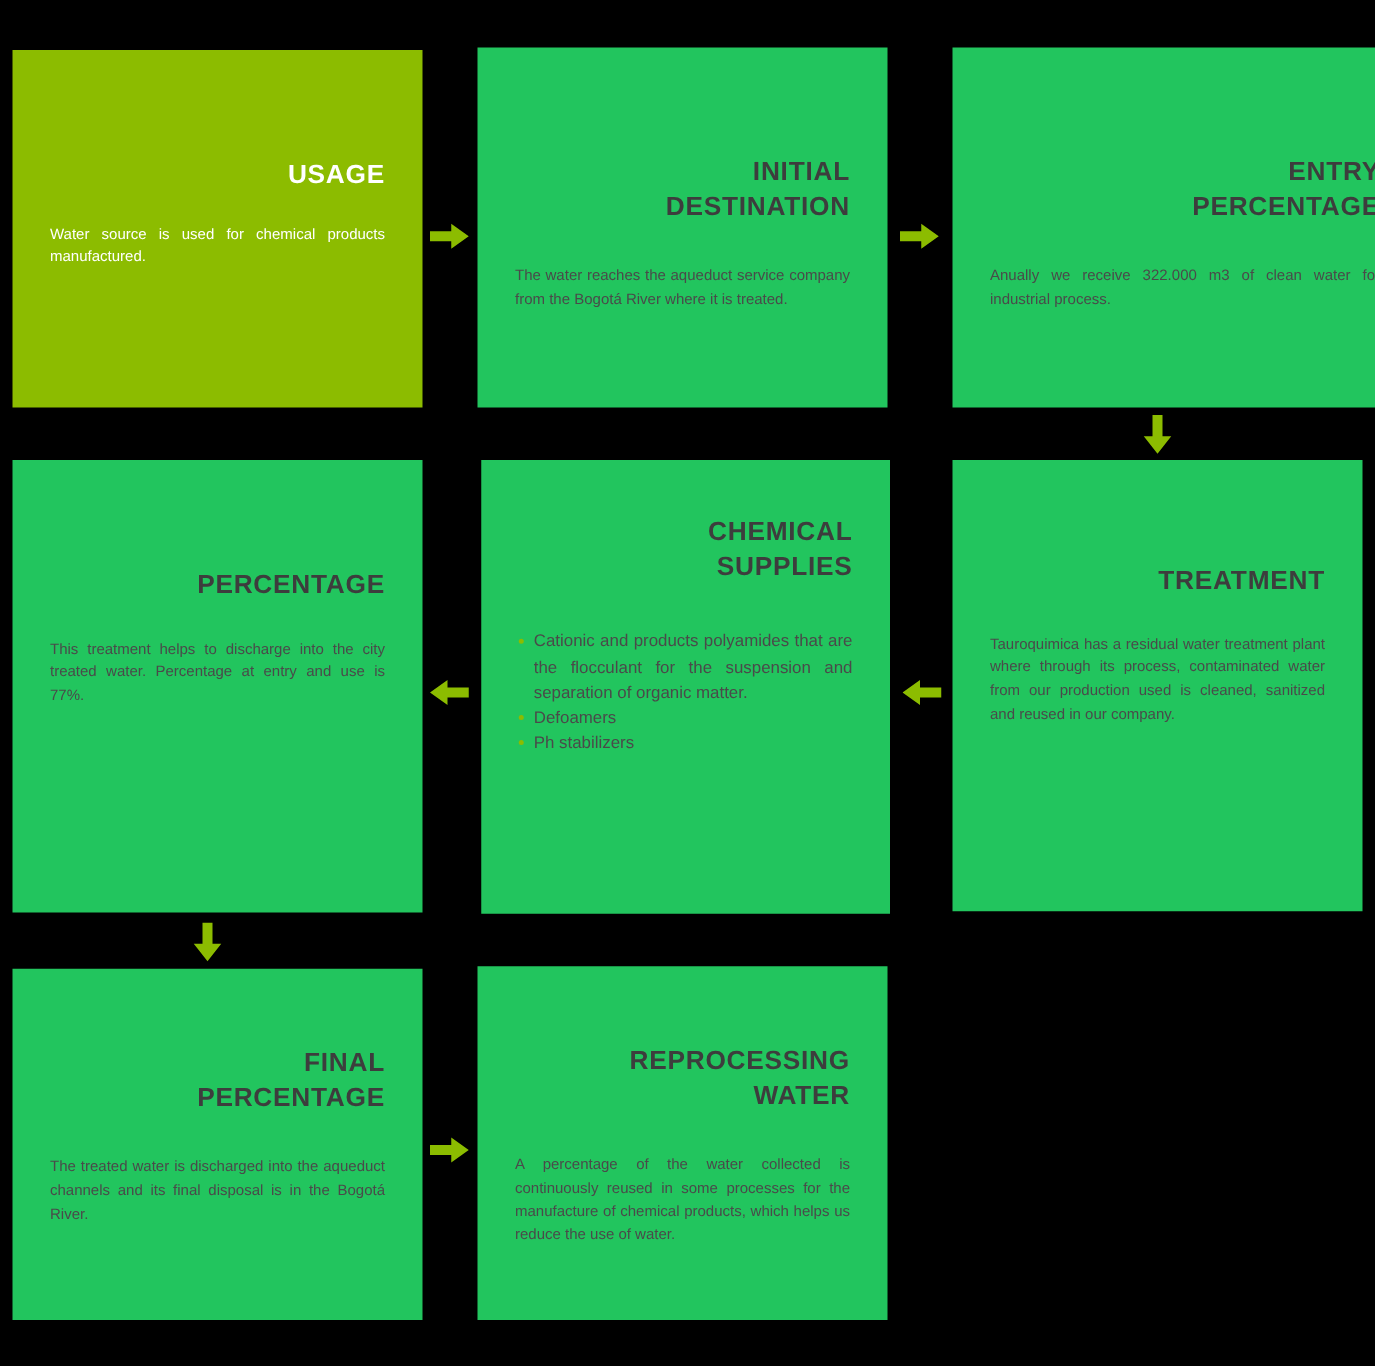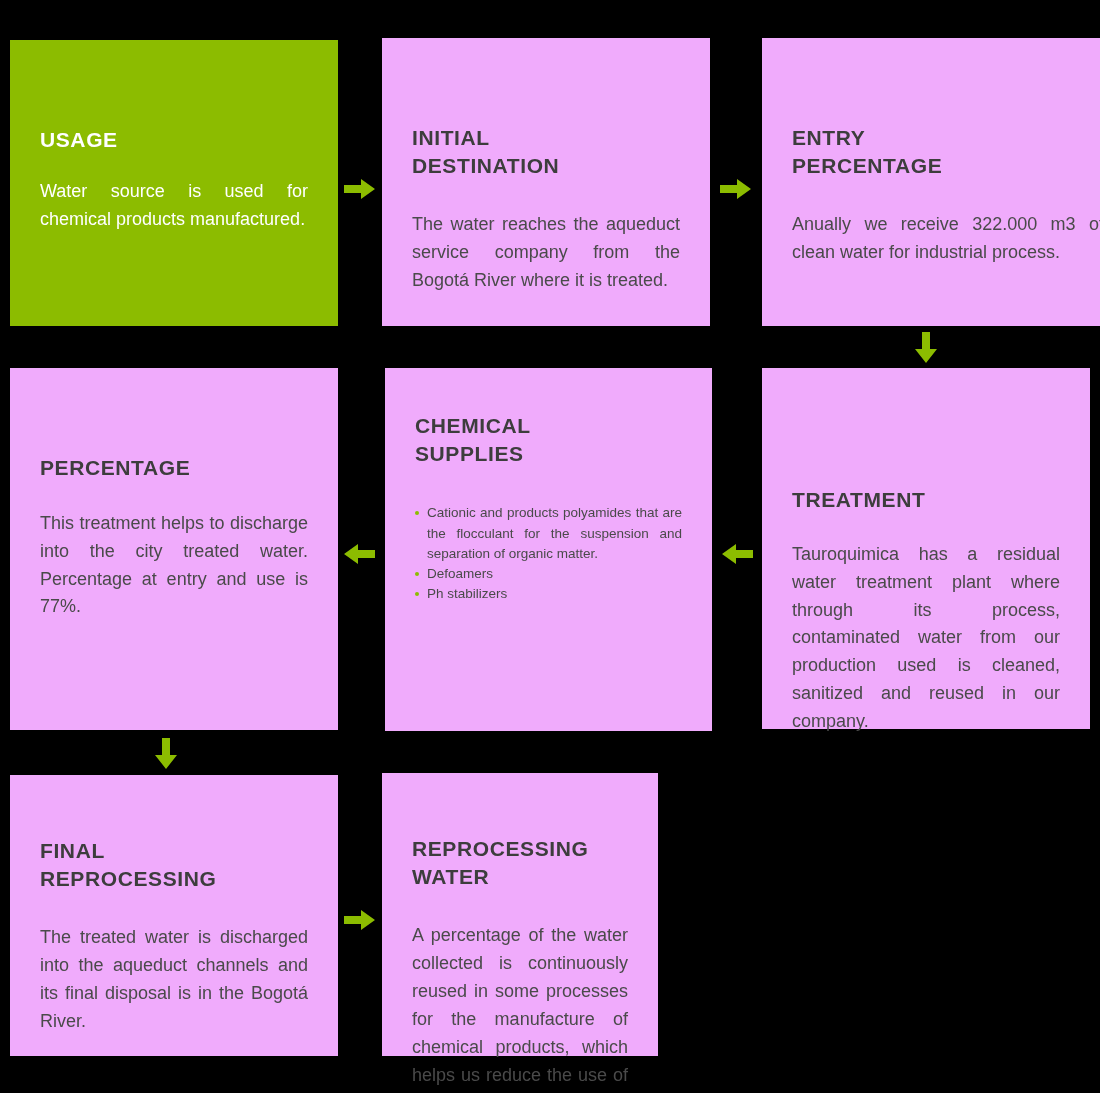--- a/index.html
+++ b/index.html
@@ -19,42 +19,42 @@
   .stage {
     position: relative;
     width: 1100px;
     height: 1093px;
     background: #000000;
   }
 
   
   .card {
     position: absolute;
-    background: #f0abfc;
+    background: #22c55e;
     padding: 0 30px;
   }
   .card.accent {
     background: #8cbc00;
   }
 
   .card-title {
     font-size: 21px;
     font-weight: bold;
     letter-spacing: 0.6px;
     color: #3d3d3d;
-    text-align: left;
+    text-align: right;
     line-height: 1.32;
     white-space: pre-line;
   }
   .card.accent .card-title {
     color: #ffffff;
   }
 
   .card-body {
-    font-size: 18px;
+    font-size: 12px;
     line-height: 1.55;
     color: #4a4a4a;
     text-align: justify;
     text-justify: inter-word;
   }
   .card.accent .card-body {
     color: #ffffff;
   }
 
   
@@ -88,39 +88,39 @@
   .arrow svg { display: block; }
 
   
   #card-usage            { left: 10px;  top: 40px;  width: 328px; height: 286px; }
   #card-initial          { left: 382px; top: 38px;  width: 328px; height: 288px; }
   #card-entry            { left: 762px; top: 38px;  width: 372px; height: 288px; }
   #card-percentage       { left: 10px;  top: 368px; width: 328px; height: 362px; }
   #card-chemical         { left: 385px; top: 368px; width: 327px; height: 363px; }
   #card-treatment        { left: 762px; top: 368px; width: 328px; height: 361px; }
   #card-final            { left: 10px;  top: 775px; width: 328px; height: 281px; }
-  #card-reprocessing     { left: 382px; top: 773px; width: 276px; height: 283px; }
+  #card-reprocessing     { left: 382px; top: 773px; width: 328px; height: 283px; }
 
   
   #card-usage .card-title        { margin-top: 86px; }
   #card-usage .card-body         { margin-top: 24px; }
 
   #card-initial .card-title      { margin-top: 86px; }
   #card-initial .card-body       { margin-top: 32px; }
 
   #card-entry .card-title        { margin-top: 86px; }
   #card-entry .card-body         { margin-top: 32px; }
 
   #card-percentage .card-title   { margin-top: 86px; }
   #card-percentage .card-body    { margin-top: 28px; }
 
   #card-chemical .card-title     { margin-top: 44px; }
   #card-chemical .card-list      { margin-top: 36px; }
 
-  #card-treatment .card-title    { margin-top: 118px; }
+  #card-treatment .card-title    { margin-top: 83px; }
   #card-treatment .card-body     { margin-top: 27px; }
 
   #card-final .card-title        { margin-top: 62px; }
   #card-final .card-body         { margin-top: 32px; }
 
   #card-reprocessing .card-title { margin-top: 62px; }
   #card-reprocessing .card-body  { margin-top: 32px; }
 
   
   #arrow-usage-initial        { left: 344px; top: 178px; }
@@ -168,21 +168,21 @@
     </ul>
   </div>
 
   <div class="card" id="card-treatment">
     <div class="card-title">TREATMENT</div>
     <div class="card-body">Tauroquimica has a residual water treatment plant where through its process, contaminated water from our production used is cleaned, sanitized and reused in our company.</div>
   </div>
 
   <div class="card" id="card-final">
     <div class="card-title">FINAL
-REPROCESSING</div>
+PERCENTAGE</div>
     <div class="card-body">The treated water is discharged into the aqueduct channels and its final disposal is in the Bogotá River.</div>
   </div>
 
   <div class="card" id="card-reprocessing">
     <div class="card-title">REPROCESSING
 WATER</div>
     <div class="card-body">A percentage of the water collected is continuously reused in some processes for the manufacture of chemical products, which helps us reduce the use of water.</div>
   </div>
 
   <div class="arrow" id="arrow-usage-initial">

